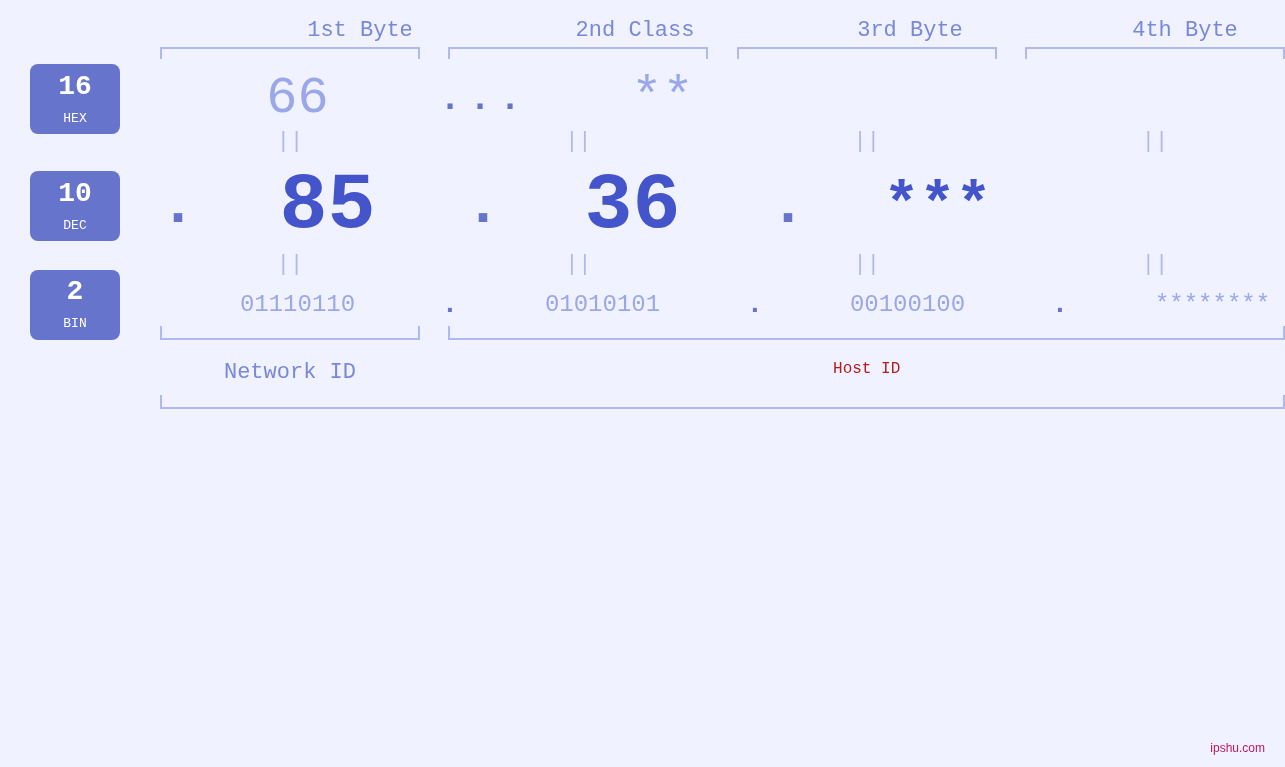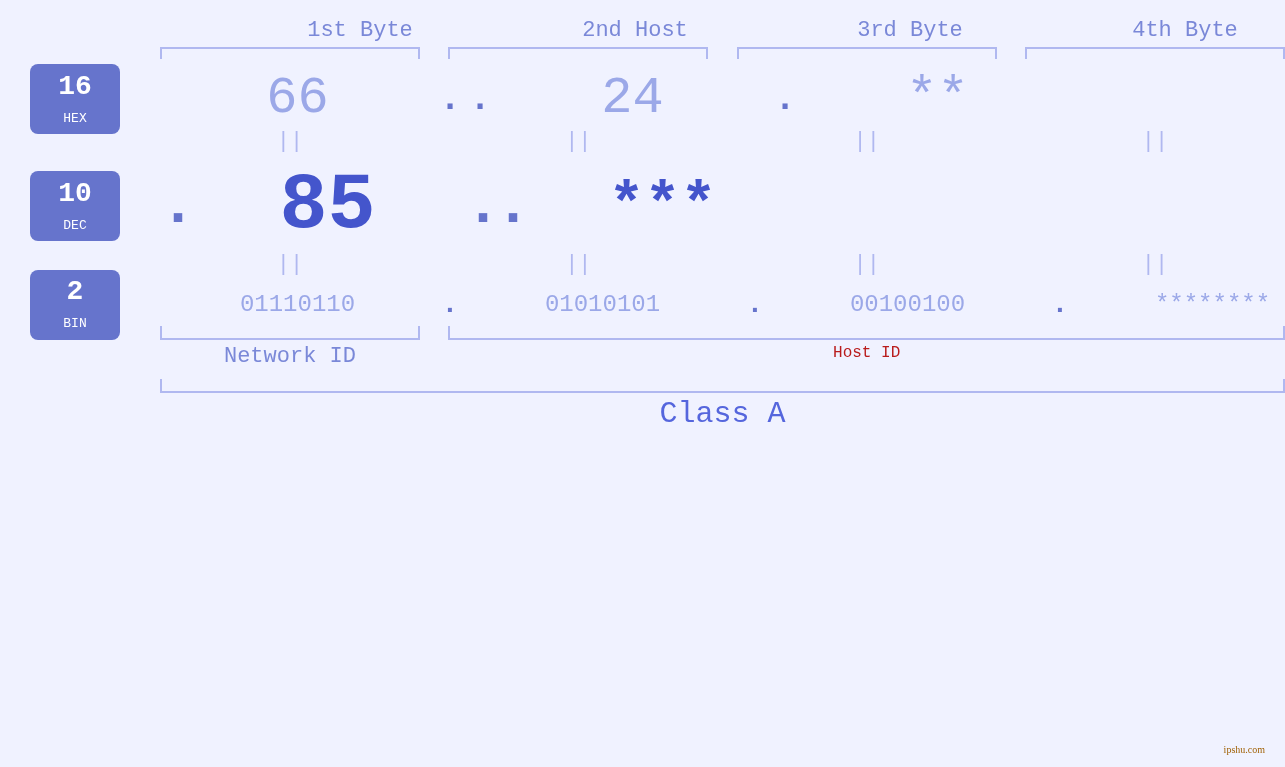--- a/index.html
+++ b/index.html
@@ -148,21 +148,21 @@
       width: calc(100% - 160px);
       margin-top: 6px;
     }
 
     
     .label-row {
       display: flex;
       justify-content: center;
       margin-left: 160px;
       width: calc(100% - 160px);
-      margin-top: 4px;
+      margin-top: 20px;
     }
 
     .network-label {
       width: 275px;
       text-align: center;
       color: #7a88d8;
       font-size: 22px;
       font-family: 'Courier New', Courier, monospace;
     }
 
@@ -209,23 +209,23 @@
       color: #5566dd;
       font-size: 30px;
       font-family: 'Courier New', Courier, monospace;
     }
 
     
     .watermark {
       position: absolute;
       bottom: 12px;
       right: 20px;
-      color: #a16207;
-      font-size: 10px;
-      font-family: Liberation Serif, serif;
+      color: #be185d;
+      font-size: 12px;
+      font-family: Liberation Sans, sans-serif;
     }
 
     
     .top-bracket-line {
       display: flex;
       justify-content: center;
       margin-left: 160px;
       width: calc(100% - 160px);
     }
 
@@ -244,21 +244,21 @@
       width: 30px;
     }
   </style>
 </head>
 <body>
 
 <div class="container">
 
   <div class="byte-headers">
     <div class="byte-header">1st Byte</div>
-    <div class="byte-header">2nd Host</div>
+    <div class="byte-header">2nd Class</div>
     <div class="byte-header">3rd Byte</div>
     <div class="byte-header">4th Byte</div>
   </div>
 
   <div class="top-bracket-line" style="margin-top:4px;">
     <div class="top-brk top-brk-network" style="border-right:2px solid #b0b8f0;"></div>
     <div class="top-brk top-brk-sep"></div>
     <div class="top-brk top-brk-network" style="border-right:2px solid #b0b8f0;"></div>
     <div class="top-brk top-brk-sep"></div>
     <div class="top-brk top-brk-network" style="border-right:2px solid #b0b8f0;"></div>
@@ -270,23 +270,20 @@
     <div class="base-label">
       <span class="base-number">16</span>
       <span class="base-name">HEX</span>
     </div>
     <div class="values-row">
       <div class="byte-cell">
         <span class="hex-value">66</span>
       </div>
       <div class="dot-sep">.</div>
       <div class="dot-sep">.</div>
-      <div class="byte-cell">
-        <span class="hex-value">24</span>
-      </div>
       <div class="dot-sep">.</div>
       <div class="byte-cell">
         <span class="hex-value">**</span>
       </div>
     </div>
   </div>
 
   <div class="equals-row">
     <div class="equals-cell">||</div>
     <div class="equals-dot"></div>
@@ -301,20 +298,23 @@
     <div class="base-label">
       <span class="base-number">10</span>
       <span class="base-name">DEC</span>
     </div>
     <div class="values-row">
       <div class="dot-sep" style="font-size:60px;">.</div>
       <div class="byte-cell">
         <span class="dec-value">85</span>
       </div>
       <div class="dot-sep" style="font-size:60px;">.</div>
+      <div class="byte-cell">
+        <span class="dec-value">36</span>
+      </div>
       <div class="dot-sep" style="font-size:60px;">.</div>
       <div class="byte-cell">
         <span class="dec-value" style="font-size:60px;">***</span>
       </div>
     </div>
   </div>
 
   <div class="equals-row" style="margin-top:6px;">
     <div class="equals-cell">||</div>
     <div class="equals-dot"></div>
@@ -361,19 +361,16 @@
   <div class="label-row">
     <div class="network-label">Network ID</div>
     <div class="host-label-spacer"></div>
     <div class="host-label">Host ID</div>
   </div>
 
   <div class="class-bracket-row">
     <div class="full-bracket"></div>
   </div>
 
-  <div class="class-label-row">
-    <div class="class-label">Class A</div>
-  </div>
 
   <div class="watermark">ipshu.com</div>
 
 </div>
 
 </body></html>

